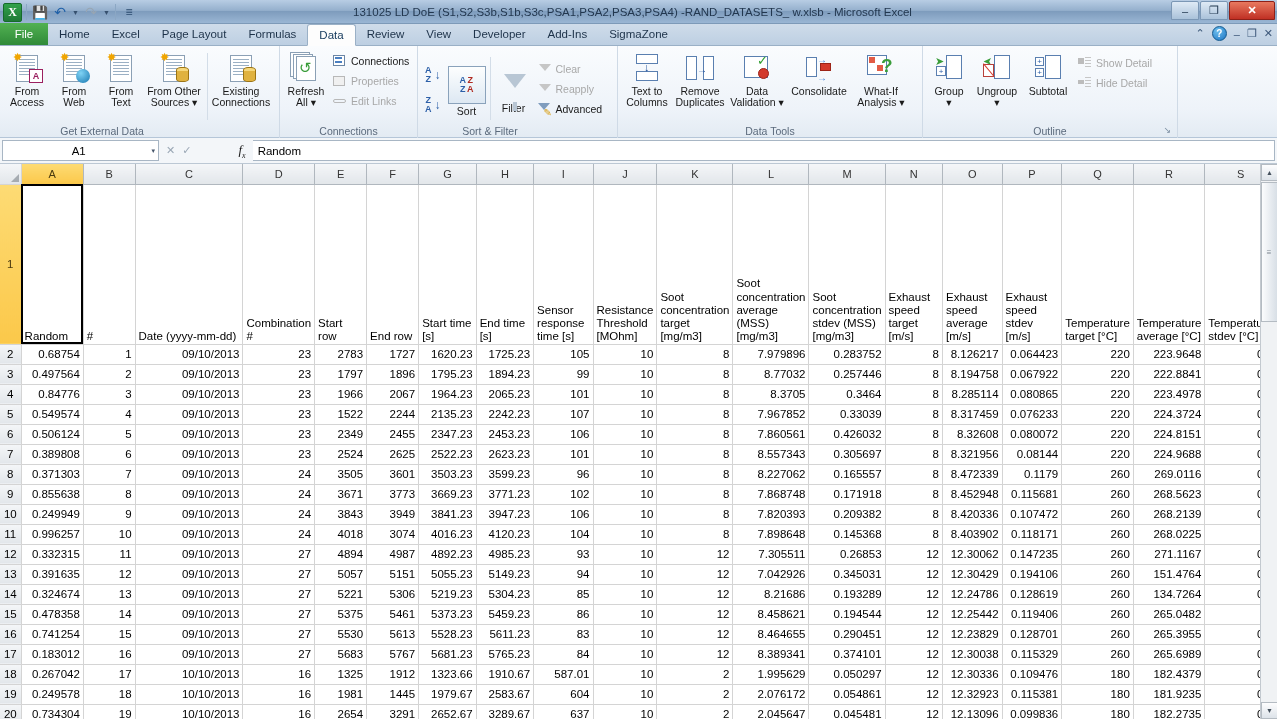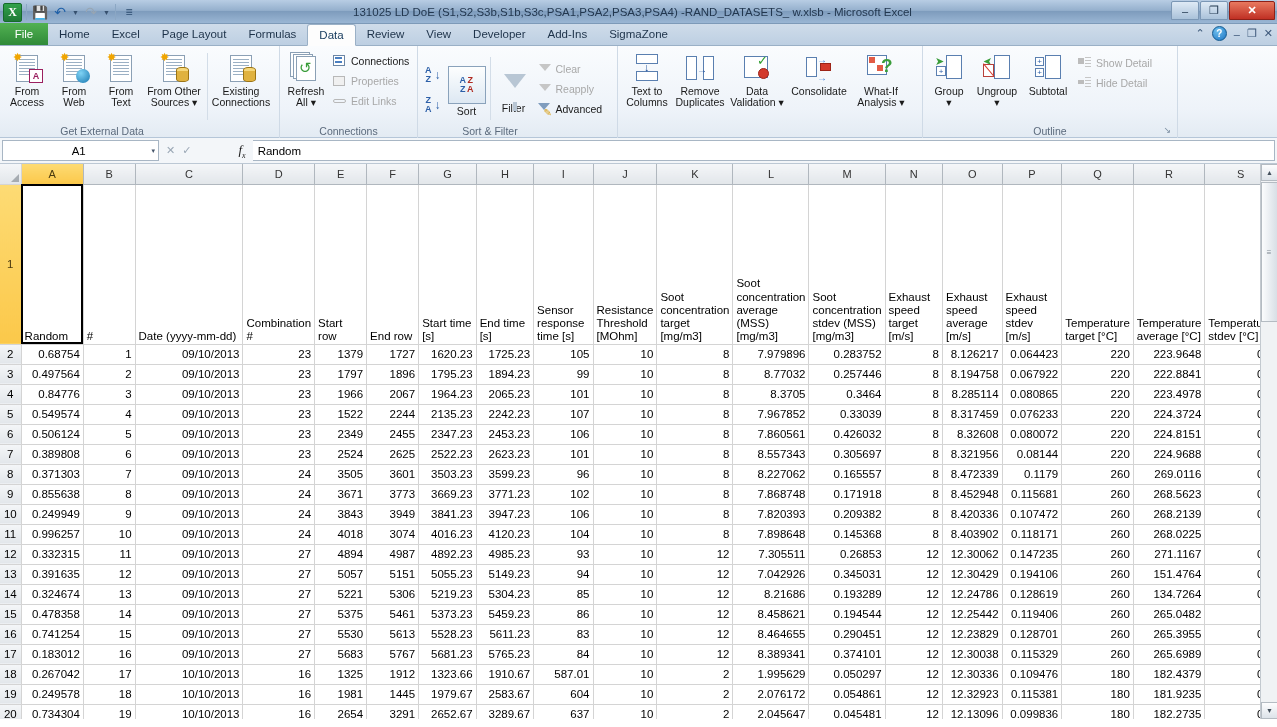--- a/index.html
+++ b/index.html
@@ -525,20 +525,21 @@
         <div class="ico32">
           <span class="minigrid" style="left:2px;top:3px;width:20px;height:20px;"></span>
           <span style="position:absolute;left:4px;top:5px;width:6px;height:6px;background:#e25b45;"></span>
           <span style="position:absolute;left:12px;top:13px;width:6px;height:6px;background:#e25b45;"></span>
           <span style="position:absolute;left:16px;top:4px;color:#3a9d3a;font-size:19px;line-height:19px;font-weight:bold;">?</span>
         </div>
         <div class="lbl">What-If
 Analysis ▾</div>
       </div>
     </div>
+    <div class="rgroup-label">Data Tools</div>
   </div>
 
   <div class="rgroup" style="width:255px;border-right:1px solid #cfdae6;">
     <div class="rgroup-body">
       <div class="bigbtn w44">
         <div class="ico32">
           <span class="minigrid" style="left:13px;top:3px;width:16px;height:24px;"></span>
           <span style="position:absolute;left:2px;top:3px;color:#3a9d3a;font-size:11px;">➤</span>
           <span style="position:absolute;left:3px;top:14px;width:10px;height:10px;border:1px solid #5a7fb0;background:#fff;font-size:8px;text-align:center;line-height:9px;color:#2c5fa8;">+</span>
         </div>
@@ -670,21 +671,21 @@
           <td class="txt">Temperature target [°C]</td>
           <td class="txt">Temperature average [°C]</td>
           <td class="txt">Temperature stdev [°C]</td>
         </tr>
         <tr>
           <th class="rowhdr">2</th>
           <td class="num">0.68754</td>
           <td class="num">1</td>
           <td class="num">09/10/2013</td>
           <td class="num">23</td>
-          <td class="num">1379</td>
+          <td class="num">2783</td>
           <td class="num">1727</td>
           <td class="num">1620.23</td>
           <td class="num">1725.23</td>
           <td class="num">105</td>
           <td class="num">10</td>
           <td class="num">8</td>
           <td class="num">7.979896</td>
           <td class="num">0.283752</td>
           <td class="num">8</td>
           <td class="num">8.126217</td>

